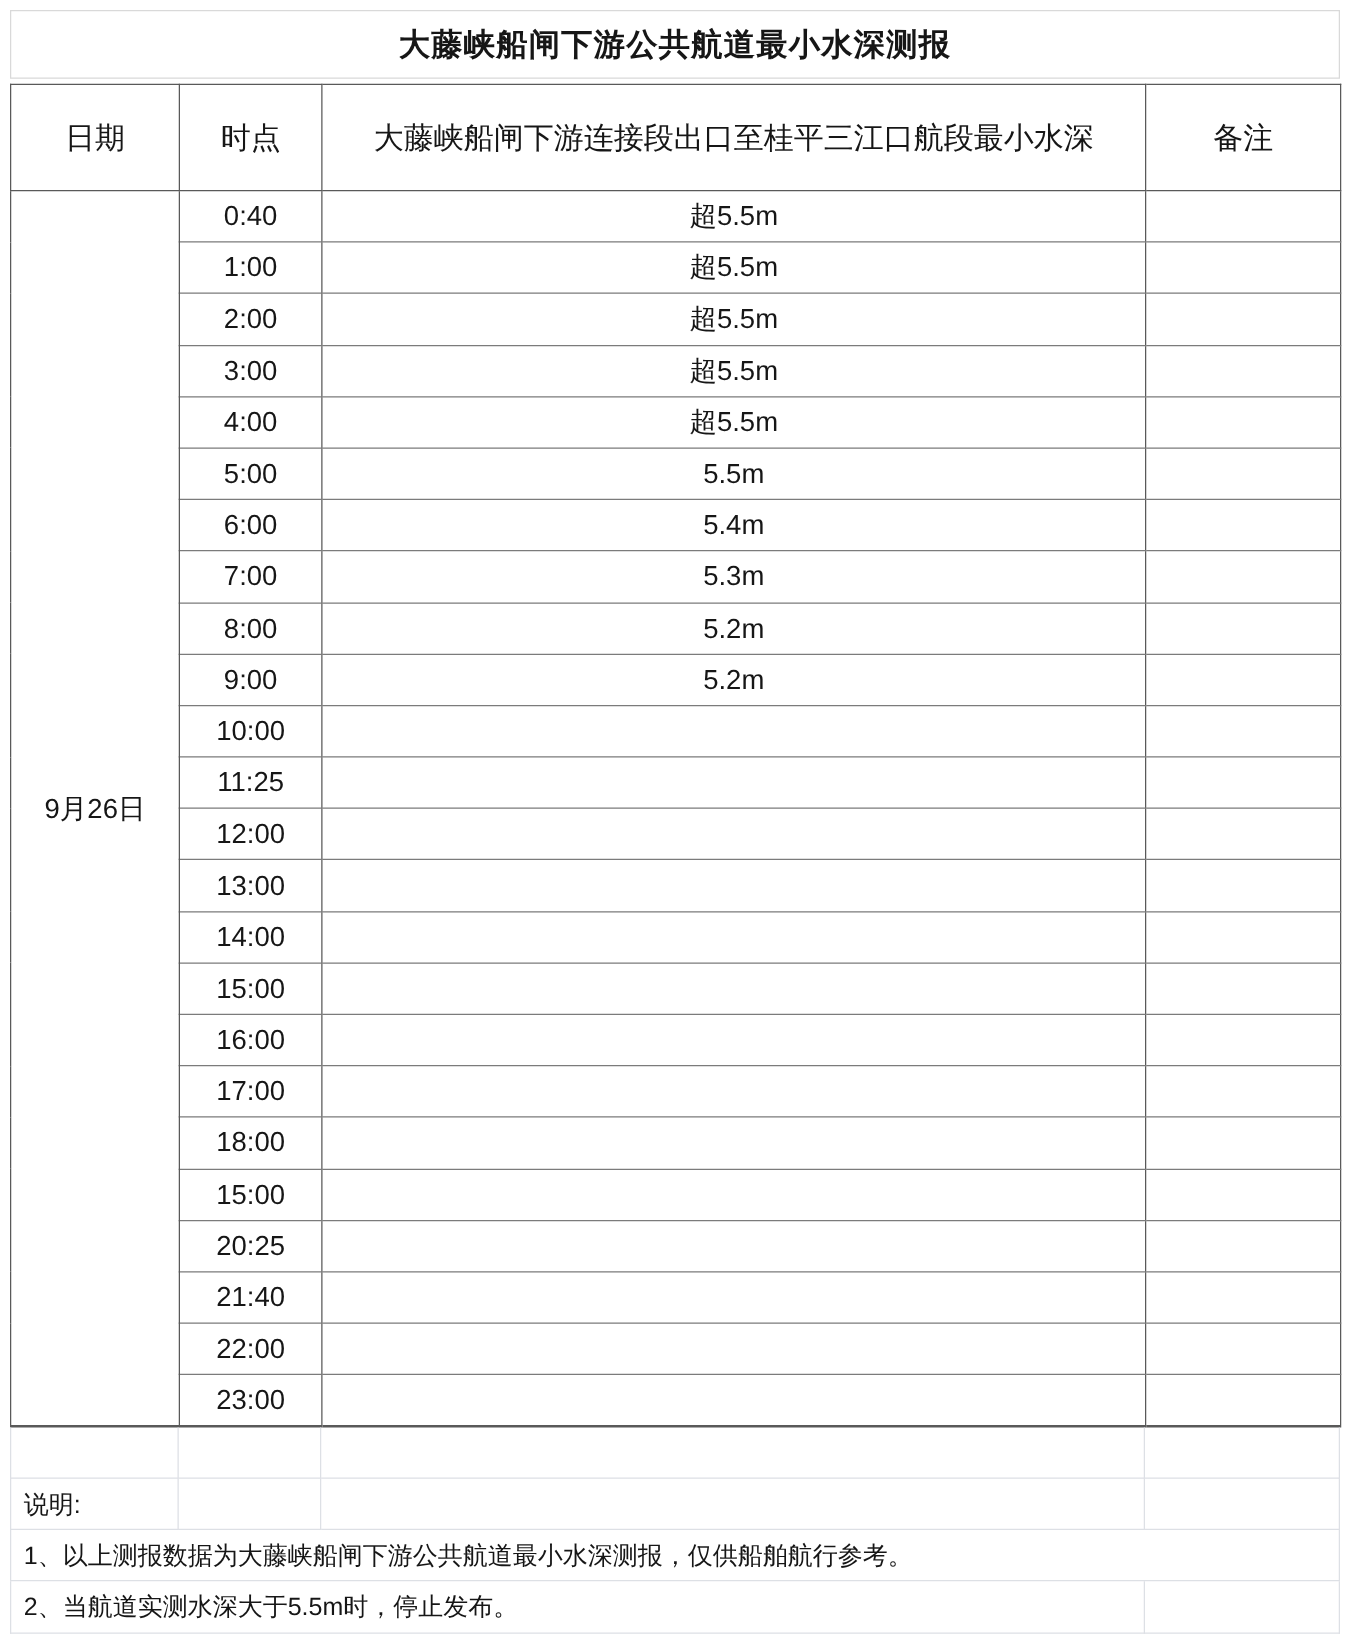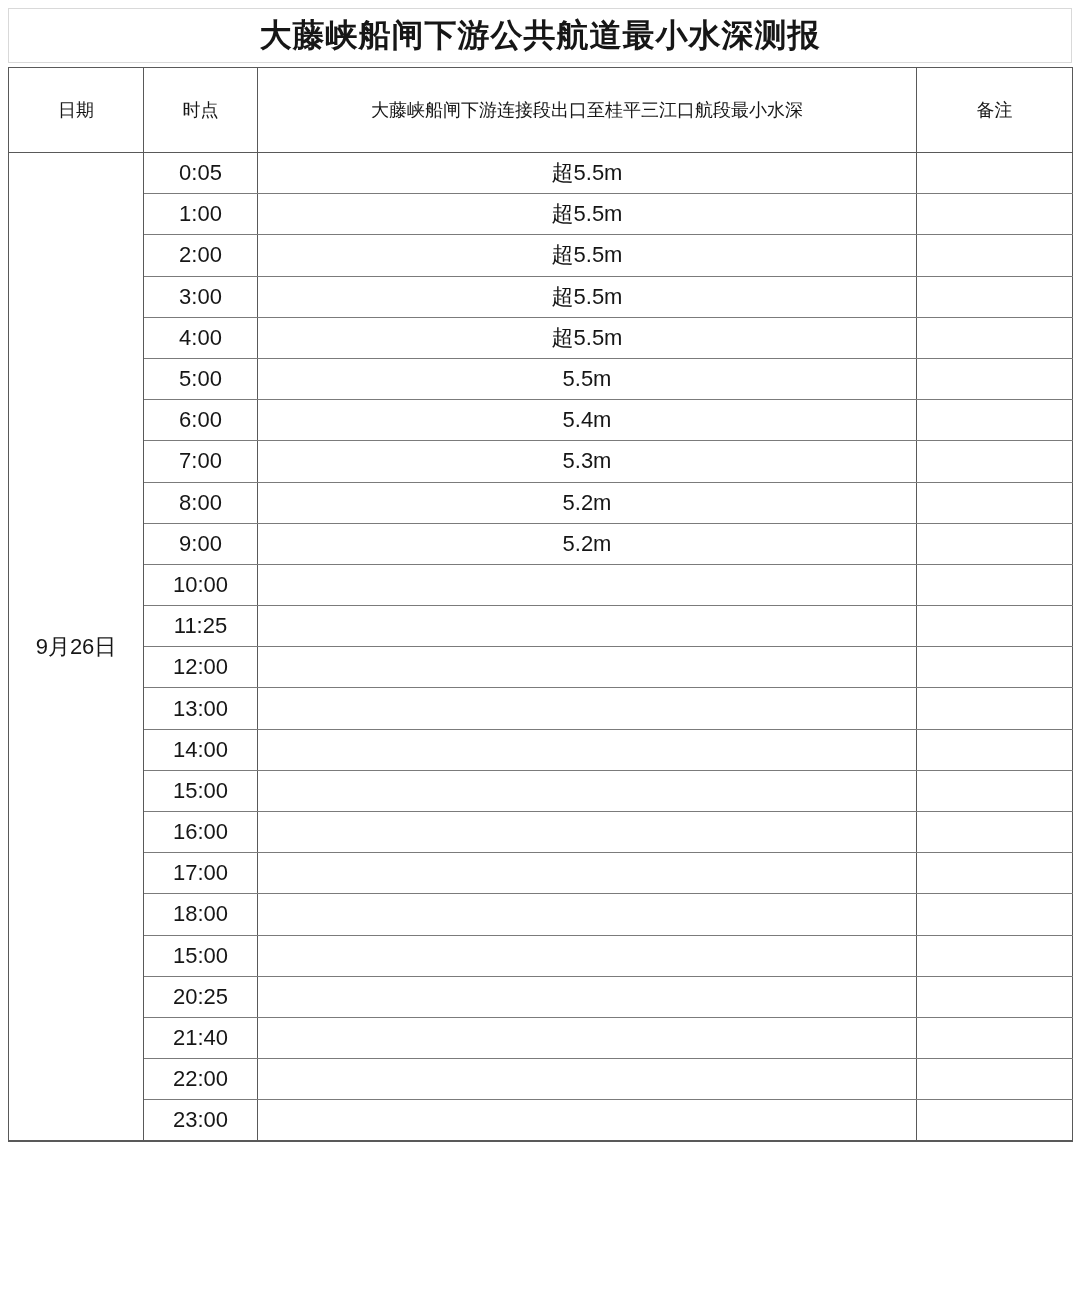--- a/index.html
+++ b/index.html
@@ -21,39 +21,39 @@
     position: absolute;
     left: 8px;
     top: 8px;
     width: 1064px;
     height: 55px;
     box-sizing: border-box;
     border: 1px solid #d9d9d9;
     display: flex;
     align-items: center;
     justify-content: center;
-    font-size: 32px;
+    font-size: 25px;
     font-weight: 700;
     letter-spacing: 1px;
     white-space: nowrap;
   }
   
   .main-table {
     position: absolute;
     left: 8px;
     top: 67px;
     width: 1064px;
     border-collapse: collapse;
     table-layout: fixed;
     border: 1px solid #595959;
   }
   .main-table th {
     height: 84px;
     font-weight: 400;
-    font-size: 18px;
+    font-size: 24px;
     text-align: center;
     padding: 0;
     border: 1px solid #595959;
     overflow: hidden;
     white-space: nowrap;
   }
   .main-table tbody tr {
     height: 41.2px;
   }
   .main-table td {
@@ -129,21 +129,21 @@
         <th>日期</th>
         <th>时点</th>
         <th>大藤峡船闸下游连接段出口至桂平三江口航段最小水深</th>
         <th>备注</th>
       </tr>
     </thead>
     <tbody id="table-body">
 
     <tr>
           <td class="date-cell" rowspan="24">9月26日</td>
-          <td>0:05</td>
+          <td>0:40</td>
           <td>超5.5m</td>
           <td></td>
         </tr>
         <tr>
           <td>1:00</td>
           <td>超5.5m</td>
           <td></td>
         </tr>
         <tr>
           <td>2:00</td>
@@ -251,14 +251,40 @@
           <td></td>
         </tr>
         <tr>
           <td>23:00</td>
           <td></td>
           <td></td>
         </tr>
       </tbody>
   </table>
 
+  <div class="footer-section">
+
+    <div class="f-row">
+      <div class="f-cell h41 w-date"></div>
+      <div class="f-cell h41 w-time"></div>
+      <div class="f-cell h41 w-depth"></div>
+      <div class="f-cell h41 w-remark"></div>
+    </div>
+
+    <div class="f-row">
+      <div class="f-cell h41 w-date text-left">说明:</div>
+      <div class="f-cell h41 w-time"></div>
+      <div class="f-cell h41 w-depth"></div>
+      <div class="f-cell h41 w-remark"></div>
+    </div>
+
+    <div class="f-row">
+      <div class="f-cell h41 w-full text-left">1、以上测报数据为大藤峡船闸下游公共航道最小水深测报，仅供船舶航行参考。</div>
+    </div>
+
+    <div class="f-row">
+      <div class="f-cell h42 w-notes text-left">2、当航道实测水深大于5.5m时，停止发布。</div>
+      <div class="f-cell h42 w-remark"></div>
+    </div>
+
+  </div>
 
 </div>
 
 </body></html>

